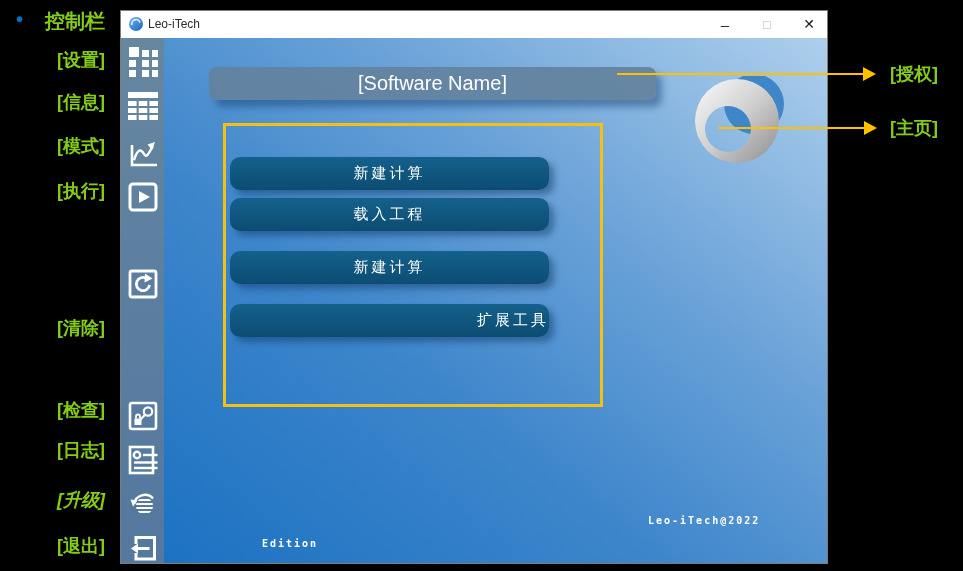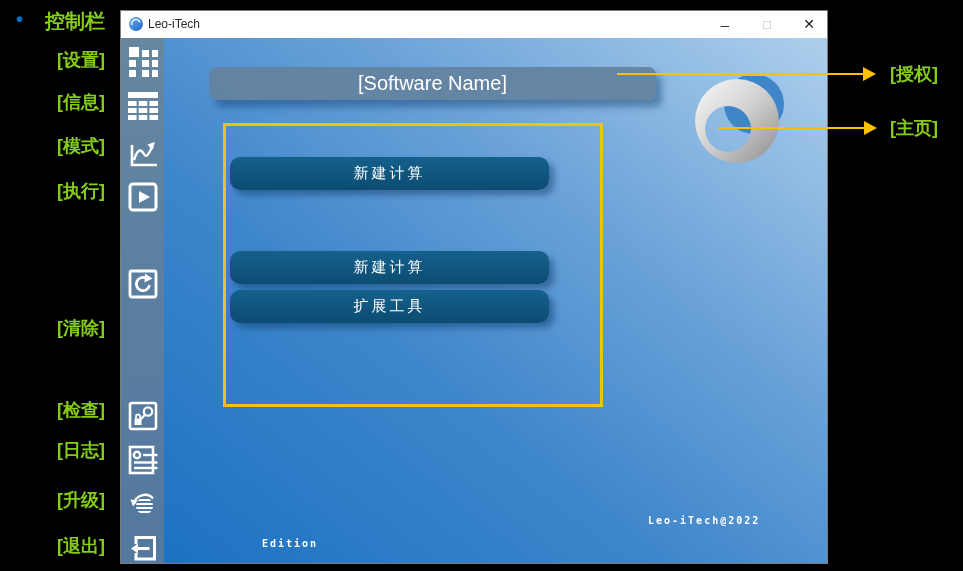--- a/index.html
+++ b/index.html
@@ -7,21 +7,21 @@
               font-family:"Liberation Sans", sans-serif; position:relative; }
 
   
   .ann { position:absolute; color:#84cc16; font-weight:bold; z-index:6; white-space:nowrap; }
   .ann-title { font-size:20px; }
   .ann-item  { font-size:18px; }
   .ann-left  { right:858px; text-align:right; }
   .ann-right { left:890px; }
   #bullet { position:absolute; left:16px; top:8px; color:#0070C0; font-size:20px; font-weight:bold; z-index:6; }
   .l0{top:8px;} .l1{top:48px;} .l2{top:90px;} .l3{top:134px;margin-left:28px;} .l4{top:179px;}
-  .l5{top:268px;margin-top:48px;} .l6{top:398px;} .l7{top:438px;text-align:center;} .l8{top:488px;} .l9{top:534px;}
+  .l5{top:268px;margin-top:48px;} .l6{top:398px;} .l7{top:438px;text-align:center;} .l8{top:488px;font-style:italic;} .l9{top:534px;}
   .r0{top:62px;} .r1{top:116px;}
 
   
   .arrow { position:absolute; z-index:5; }
   .arrow .shaft { position:absolute; height:2px; background:#FFC000; top:6px; left:0; }
   .arrow .head  { position:absolute; width:0; height:0; top:0;
                   border-top:7px solid transparent; border-bottom:7px solid transparent;
                   border-left:13px solid #FFC000; }
   #arrow-license { left:617px; top:67px; width:260px; height:14px; }
   #arrow-license .shaft { width:246px; }
@@ -58,21 +58,21 @@
             color:#fff; font-size:20px; text-align:center; line-height:33px; }
   #logo { position:absolute; left:528px; top:38px; }
   #menu-frame { position:absolute; left:59px; top:85px; width:380px; height:284px;
                 border:3px solid #f3c016; }
   .menu-btn { position:absolute; left:66px; width:319px; height:33px; border:none;
               border-radius:10px; cursor:pointer;
               background:linear-gradient(180deg,#14618c 0%,#0c4c72 100%);
               box-shadow:5px 5px 6px rgba(10,50,95,0.45);
               color:#fff; font-size:15px; letter-spacing:3px;
               font-family:"Liberation Serif", serif; }
-  .b0{top:119px;} .b1{top:160px;} .b2{top:213px;} .b3{top:252px;} .b4{top:319px;}
+  .b0{top:119px;} .b1{top:160px;} .b2{top:213px;} .b3{top:266px;text-align:right;} .b4{top:319px;}
   .footer-text { position:absolute; color:#fff; font-family:"DejaVu Sans Mono", monospace;
                  font-size:10px; font-weight:bold; letter-spacing:2px; }
   #footer-left  { left:62px;  top:500px;margin-left:36px; }
   #footer-right { left:484px; top:477px; }
 
   svg { display:block; }
 </style>
 </head>
 <body>
 
@@ -228,19 +228,20 @@
         </linearGradient>
       </defs>
       <circle cx="62" cy="28" r="30" fill="#3f86c9"></circle>
       <path fill-rule="evenodd" fill="url(#silver)" d="M 87,45 A 42,42 0 1 0 3,45 A 42,42 0 1 0 87,45 Z
                M 59,53 A 23,23 0 1 1 13,53 A 23,23 0 1 1 59,53 Z"></path>
     </svg>
 
     <div id="menu-frame"></div>
 
     <button class="menu-btn b0">新建计算</button>
+    <button class="menu-btn b1">载入工程</button>
     <button class="menu-btn b2">新建计算</button>
     <button class="menu-btn b3">扩展工具</button>
 
     <div class="footer-text" id="footer-left">Edition</div>
     <div class="footer-text" id="footer-right">Leo-iTech@2022</div>
   </div>
 </div>
 
 </body></html>

